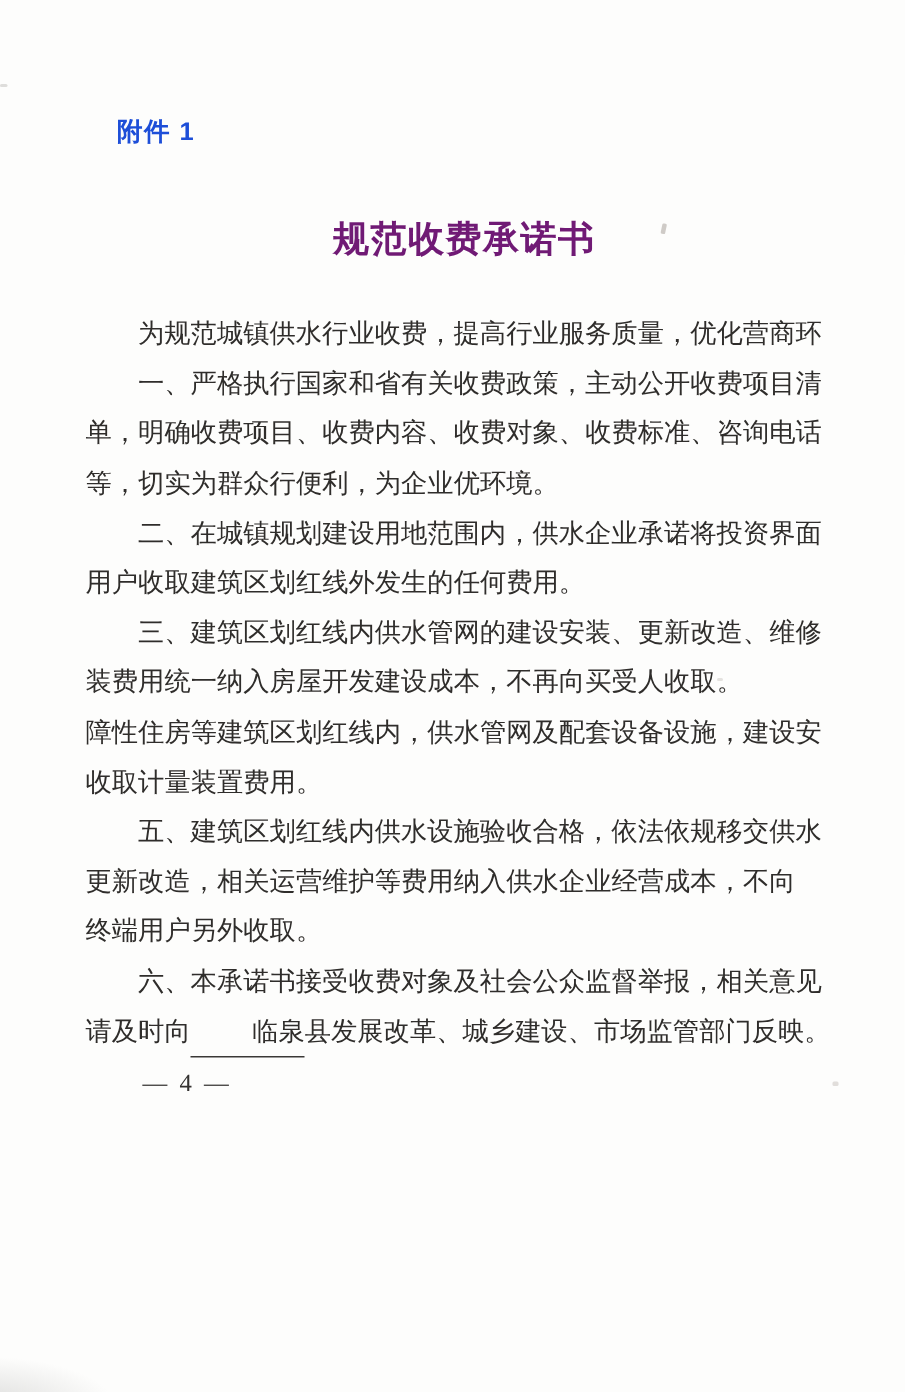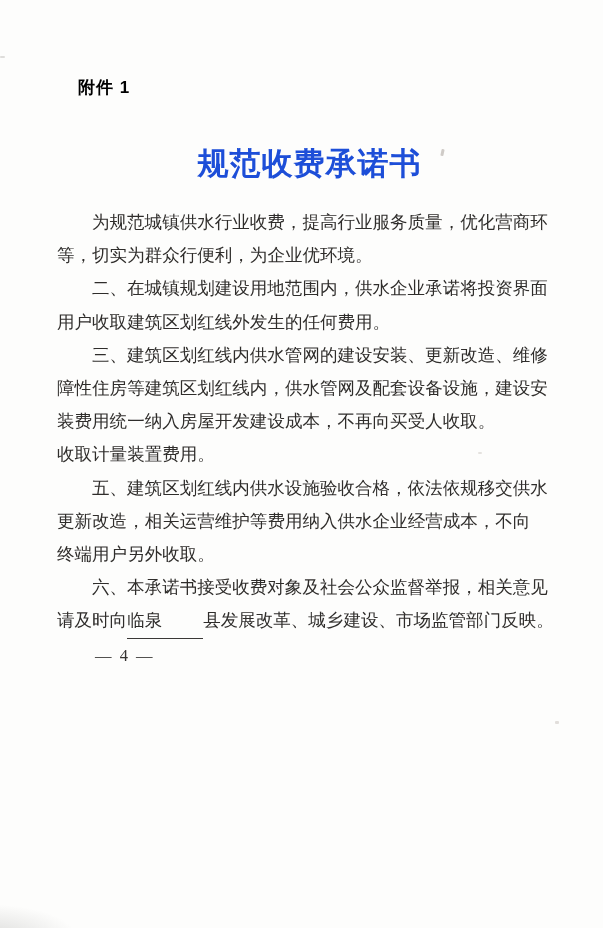--- a/index.html
+++ b/index.html
@@ -15,47 +15,47 @@
     overflow: hidden;
     color: #2f2d2b;
   }
   .attachment-label {
     position: absolute;
     left: 78px; top: 76px;
     font-family: "Liberation Sans", "DejaVu Sans", sans-serif;
     font-weight: bold;
     font-size: 17px;
     letter-spacing: 1px;
-    color: #000000;
+    color: #1d4ed8;
   }
   .doc-title {
     position: absolute;
     left: 0; right: 0; top: 143px;
     text-align: center;
     text-indent: 16px;
     font-family: Liberation Mono, monospace;
     font-weight: bold;
-    font-size: 31px;
+    font-size: 24px;
     letter-spacing: 1px;
-    color: #1d4ed8;
+    color: #701a75;
   }
   .body-text {
     position: absolute;
     left: 57px; top: 206px;
     width: 496px;
     font-size: 17.55px;
     line-height: 33.2px;
     color: #2f2d2b;
   }
   .line { white-space: nowrap; }
   .indent { text-indent: 35px; }
   .blank-underline {
     display: inline-block;
     min-width: 76px;
-    text-align: left;
+    text-align: right;
     border-bottom: 1.5px solid #3a3836;
   }
   .page-number {
     padding-left: 38px;
     font-size: 16.5px;
     letter-spacing: 2px;
     color: #343230;
   }
   
   .speck { position: absolute; background: #a9a29b; opacity: .55; border-radius: 1px; }
@@ -73,26 +73,28 @@
 <body>
 
 <div class="page">
 
   <div class="attachment-label">附件 1</div>
 
   <div class="doc-title">规范收费承诺书</div>
 
   <div class="body-text">
     <div class="line indent">为规范城镇供水行业收费，提高行业服务质量，优化营商环</div>
+    <div class="line indent">一、严格执行国家和省有关收费政策，主动公开收费项目清</div>
+    <div class="line">单，明确收费项目、收费内容、收费对象、收费标准、咨询电话</div>
     <div class="line">等，切实为群众行便利，为企业优环境。</div>
     <div class="line indent">二、在城镇规划建设用地范围内，供水企业承诺将投资界面</div>
     <div class="line">用户收取建筑区划红线外发生的任何费用。</div>
     <div class="line indent">三、建筑区划红线内供水管网的建设安装、更新改造、维修</div>
+    <div class="line">装费用统一纳入房屋开发建设成本，不再向买受人收取。</div>
     <div class="line">障性住房等建筑区划红线内，供水管网及配套设备设施，建设安</div>
-    <div class="line">装费用统一纳入房屋开发建设成本，不再向买受人收取。</div>
     <div class="line">收取计量装置费用。</div>
     <div class="line indent">五、建筑区划红线内供水设施验收合格，依法依规移交供水</div>
     <div class="line">更新改造，相关运营维护等费用纳入供水企业经营成本，不向</div>
     <div class="line">终端用户另外收取。</div>
     <div class="line indent">六、本承诺书接受收费对象及社会公众监督举报，相关意见</div>
 
     <div class="line">
       <span>请及时向</span><span class="blank-underline">临泉</span><span>县发展改革、城乡建设、市场监管部门反映。</span>
     </div>
 

